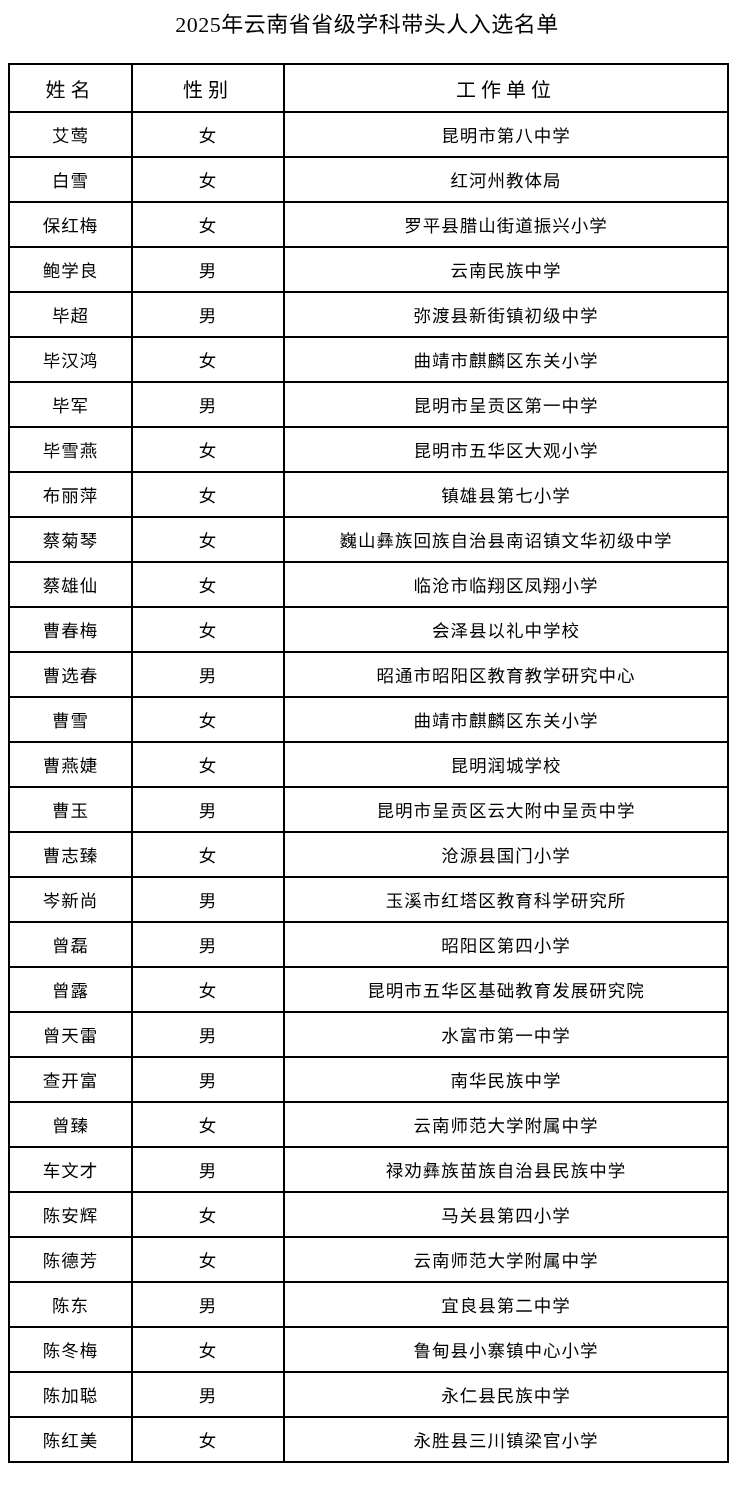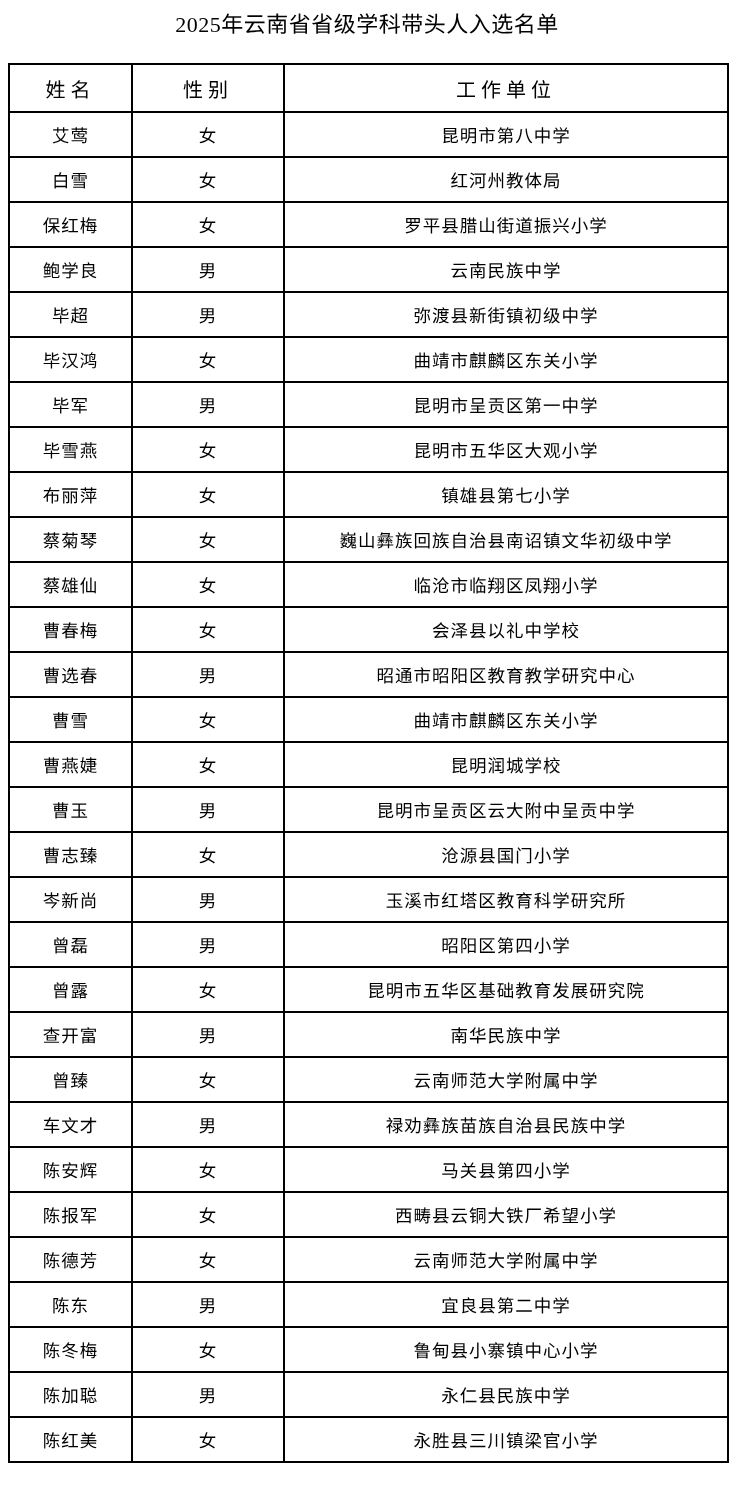--- a/index.html
+++ b/index.html
@@ -169,43 +169,43 @@
           <td>曾磊</td>
           <td>男</td>
           <td>昭阳区第四小学</td>
         </tr>
         <tr>
           <td>曾露</td>
           <td>女</td>
           <td>昆明市五华区基础教育发展研究院</td>
         </tr>
         <tr>
+          <td>曾天雷</td>
+          <td>男</td>
+          <td>水富市第一中学</td>
+        </tr>
+        <tr>
           <td>查开富</td>
           <td>男</td>
           <td>南华民族中学</td>
         </tr>
         <tr>
           <td>曾臻</td>
           <td>女</td>
           <td>云南师范大学附属中学</td>
         </tr>
         <tr>
           <td>车文才</td>
           <td>男</td>
           <td>禄劝彝族苗族自治县民族中学</td>
         </tr>
         <tr>
           <td>陈安辉</td>
           <td>女</td>
           <td>马关县第四小学</td>
-        </tr>
-        <tr>
-          <td>陈报军</td>
-          <td>女</td>
-          <td>西畴县云铜大铁厂希望小学</td>
         </tr>
         <tr>
           <td>陈德芳</td>
           <td>女</td>
           <td>云南师范大学附属中学</td>
         </tr>
         <tr>
           <td>陈东</td>
           <td>男</td>
           <td>宜良县第二中学</td>

